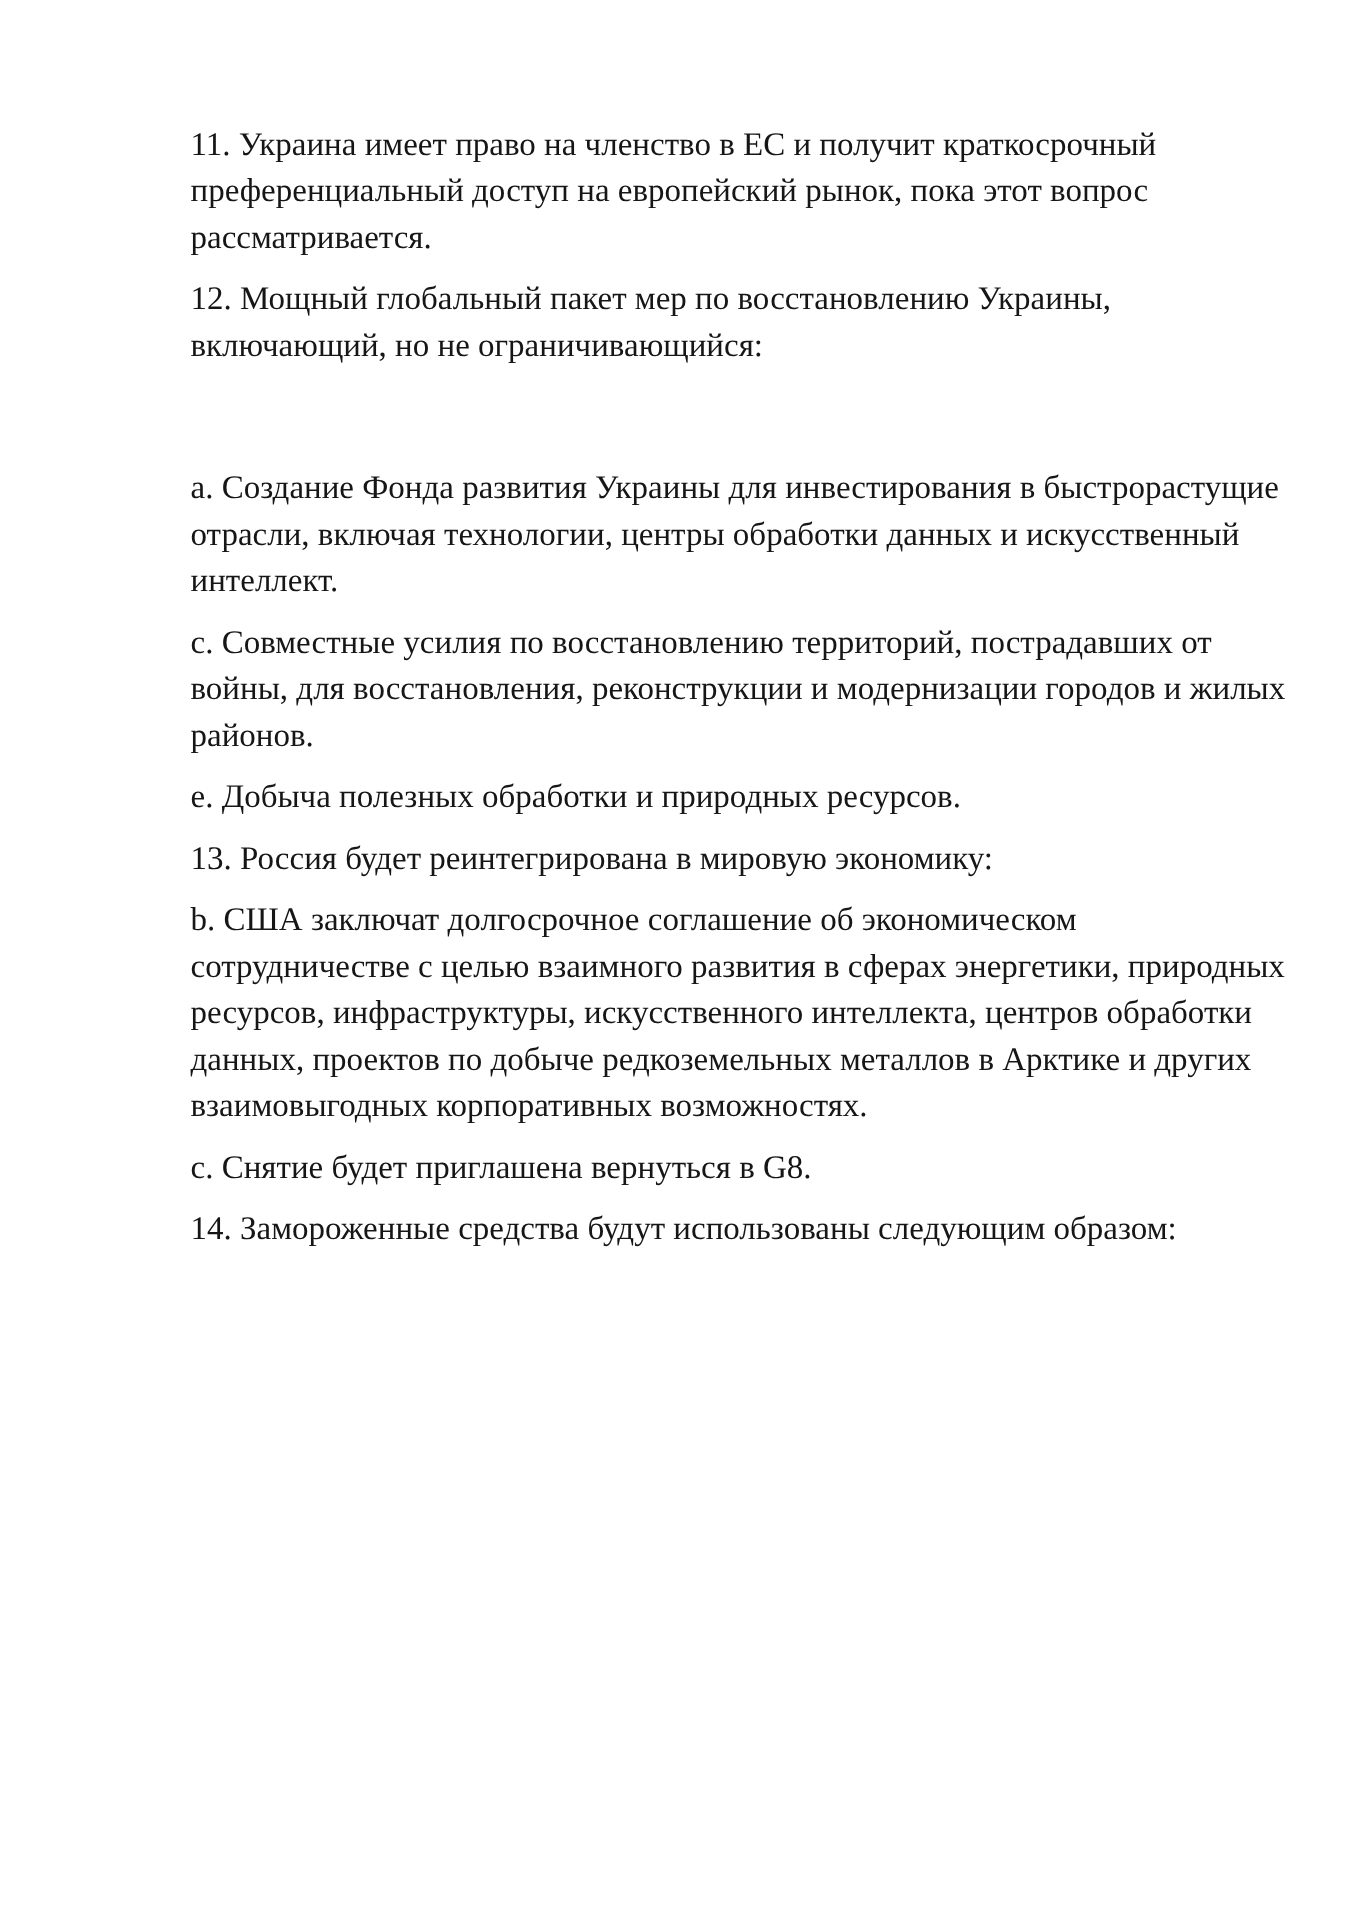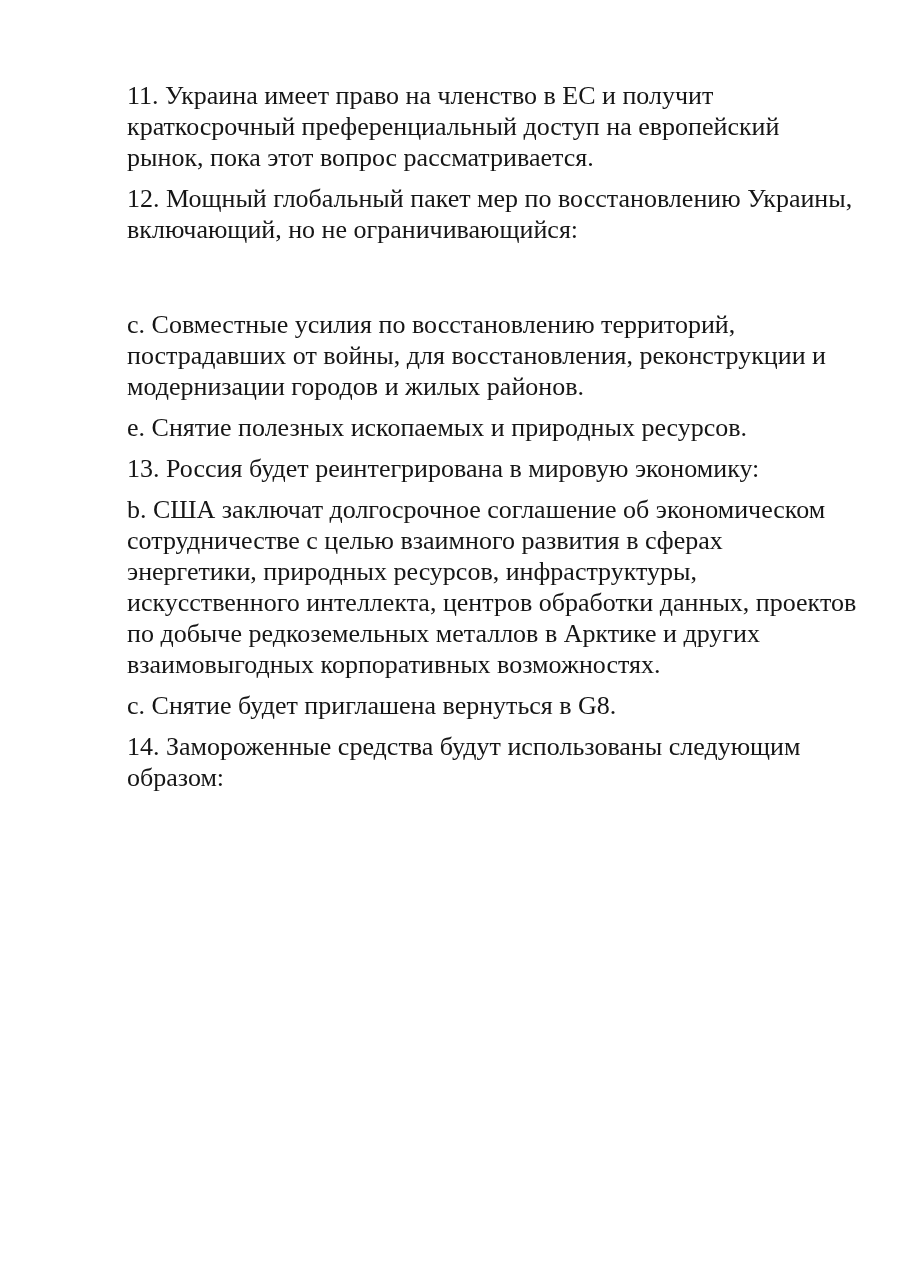--- a/index.html
+++ b/index.html
@@ -12,21 +12,21 @@
     height: 1280px;
     background: #ffffff;
     overflow: hidden;
   }
   .content {
     position: absolute;
     left: 127px;
     top: 80px;
     width: 730px;
     font-family: "Liberation Serif", "DejaVu Serif", serif;
-    font-size: 26px;
+    font-size: 22px;
     line-height: 31px;
     color: #161616;
     letter-spacing: 0;
   }
   .content p {
     margin: 0 0 10px 0;
     padding: 0;
     text-align: left;
   }
   .blank-line {
@@ -35,20 +35,21 @@
   }
 </style>
 </head>
 <body>
 
 <div class="page">
   <div class="content">
     <p>11. Украина имеет право на членство в ЕС и получит краткосрочный преференциальный доступ на европейский рынок, пока этот вопрос рассматривается.</p>
     <p>12. Мощный глобальный пакет мер по восстановлению Украины, включающий, но не ограничивающийся:</p>
     <div class="blank-line"></div>
+    <p>a. Создание Фонда развития Украины для инвестирования в быстрорастущие отрасли, включая технологии, центры обработки данных и искусственный интеллект.</p>
     <p>c. Совместные усилия по восстановлению территорий, пострадавших от войны, для восстановления, реконструкции и модернизации городов и жилых районов.</p>
-    <p>e. Снятие полезных ископаемых и природных ресурсов.</p>
+    <p>e. Добыча полезных обработки и природных ресурсов.</p>
     <p>13. Россия будет реинтегрирована в мировую экономику:</p>
     <p>b. США заключат долгосрочное соглашение об экономическом сотрудничестве с целью взаимного развития в сферах энергетики, природных ресурсов, инфраструктуры, искусственного интеллекта, центров обработки данных, проектов по добыче редкоземельных металлов в Арктике и других взаимовыгодных корпоративных возможностях.</p>
     <p>c. Снятие будет приглашена вернуться в G8.</p>
     <p>14. Замороженные средства будут использованы следующим образом:</p>
   </div>
 </div>
 
 </body></html>

